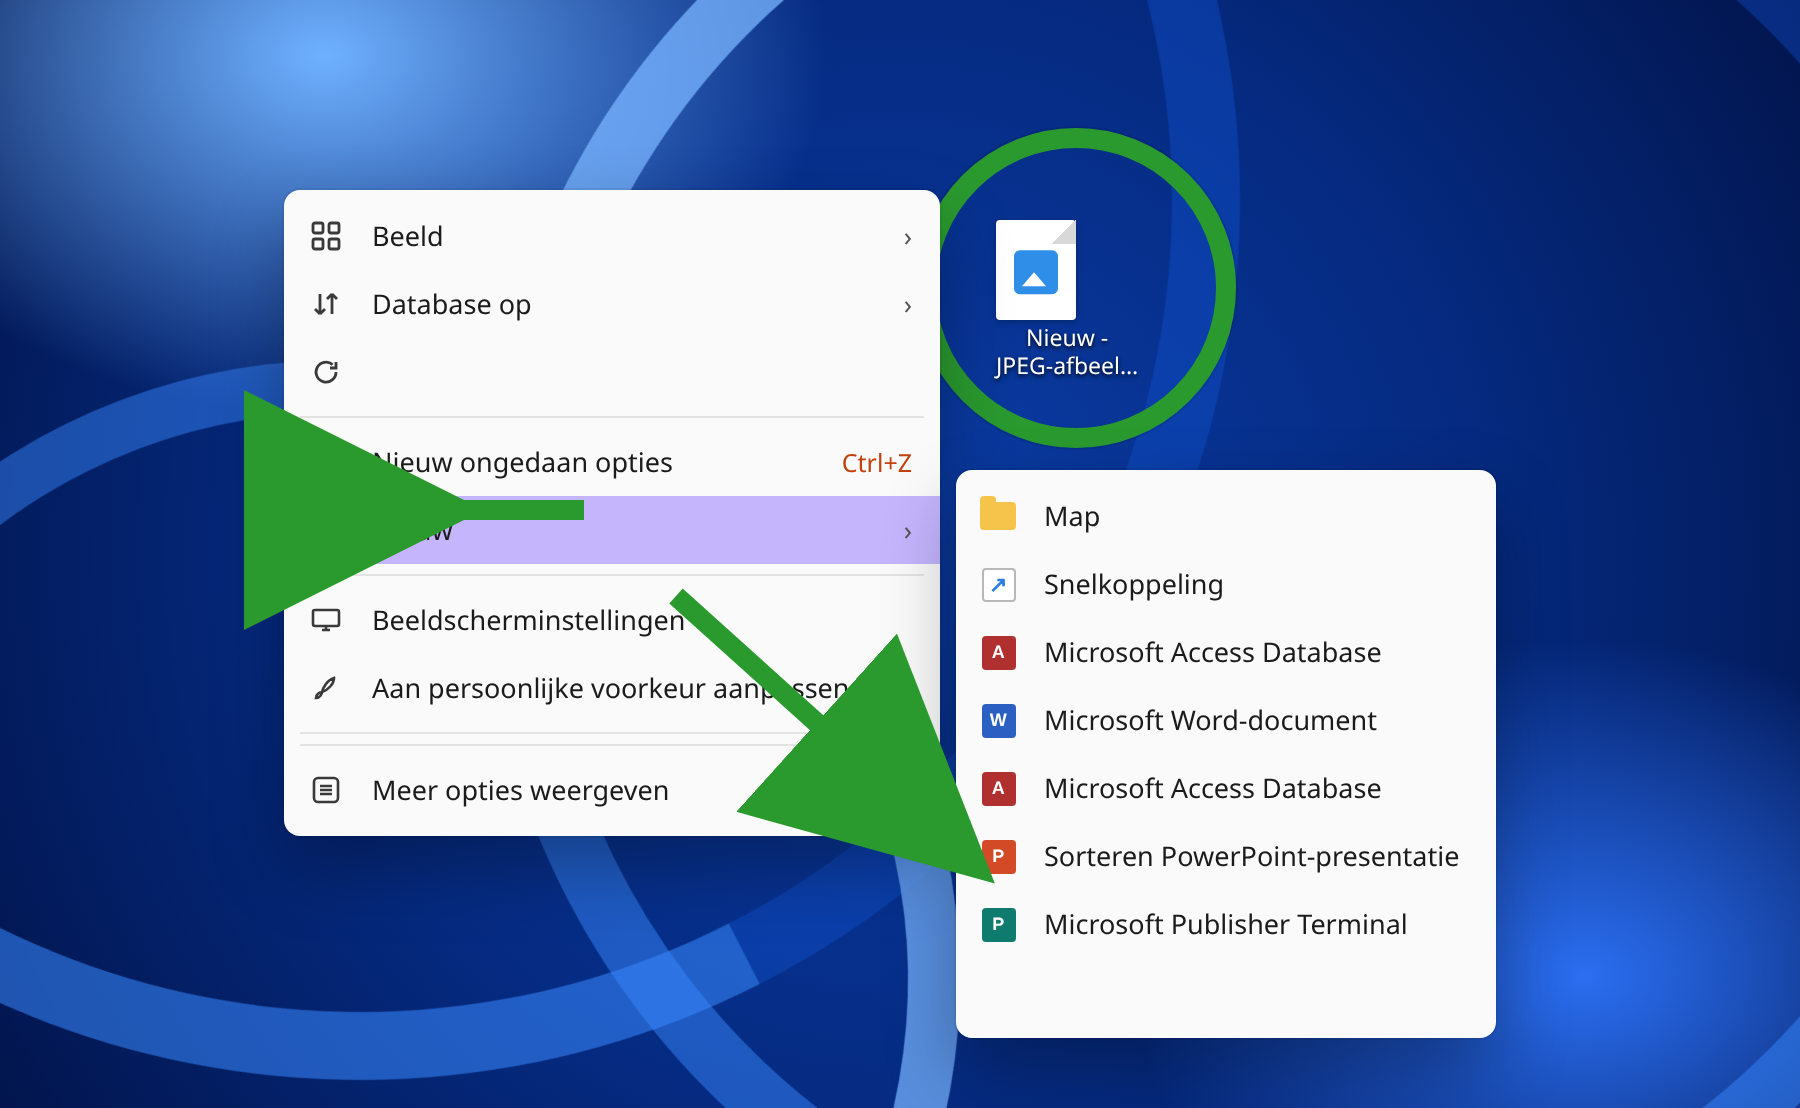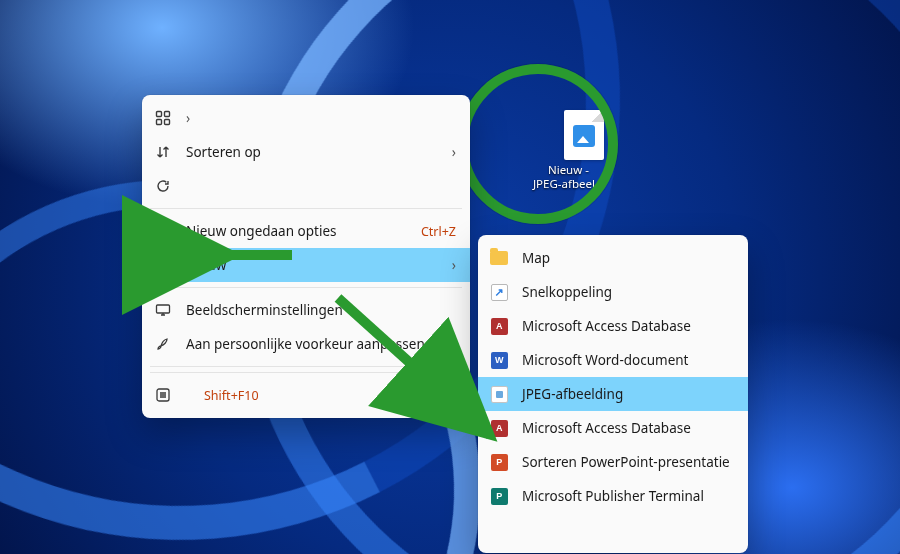--- a/index.html
+++ b/index.html
@@ -31,31 +31,30 @@
   }
   .menu .sep { height: 1px; background: #e3e3e3; margin: 5px 8px; }
   .menu .item {
     display: flex; align-items: center; gap: 14px;
     height: 34px; padding: 0 14px 0 12px; position: relative;
   }
   .menu .item .ico { width: 18px; height: 18px; display: flex; align-items:center; justify-content:center; color:#3a3a3a; }
   .menu .item .label { flex: 1; white-space: nowrap; }
   .menu .item .hint { color:#c2410c; font-size:12.5px; margin-left:18px; }
   .menu .item .chev { color:#555; }
-  .menu .item.hover { background: #7dd3fc; }
+  .menu .item.hover { background: #c4b5fd; }
 
   #ctx { left: 142px; top: 95px; width: 328px; }
   #sub { left: 478px; top: 235px; width: 270px; }
 
   
   .desktop-icon {
     position: absolute; left: 498px; top: 110px; width: 82px;
-    display: flex; flex-direction: column; align-items: flex-end; gap: 3px;
+    display: flex; flex-direction: column; align-items: flex-start; gap: 3px;
     text-align: center;
-    margin-left: 24px;
   }
   .desktop-icon .file {
     width: 40px; height: 50px; background: #fff; border-radius: 2px; position: relative;
     box-shadow: 0 1px 3px rgba(0,0,0,.25);
   }
   .desktop-icon .file::before {
     content:""; position:absolute; right:0; top:0; width:12px; height:12px;
     background: linear-gradient(135deg, transparent 50%, #d8d8d8 50%);
   }
   .desktop-icon .file .pic {
@@ -115,29 +114,30 @@
 <div id="ctx" class="menu">
   <div class="item">
     <span class="ico">
       <svg width="16" height="16" viewBox="0 0 16 16" fill="none" stroke="currentColor" stroke-width="1.4">
           <rect x="1.5" y="1.5" width="5" height="5" rx="1"></rect>
           <rect x="9.5" y="1.5" width="5" height="5" rx="1"></rect>
           <rect x="1.5" y="9.5" width="5" height="5" rx="1"></rect>
           <rect x="9.5" y="9.5" width="5" height="5" rx="1"></rect>
         </svg>
     </span>
+    <span class="label">Beeld</span>
     <span class="chev">›</span>
   </div>
   <div class="item">
     <span class="ico">
       <svg width="16" height="16" viewBox="0 0 16 16" fill="none" stroke="currentColor" stroke-width="1.4">
           <path d="M5 3v10M5 13l-2.5-2.5M5 13l2.5-2.5M11 13V3M11 3l-2.5 2.5M11 3l2.5 2.5"></path>
         </svg>
     </span>
-    <span class="label">Sorteren op</span>
+    <span class="label">Database op</span>
     <span class="chev">›</span>
   </div>
   <div class="item">
     <span class="ico">
       <svg width="16" height="16" viewBox="0 0 16 16" fill="none" stroke="currentColor" stroke-width="1.4">
           <path d="M13 8a5 5 0 1 1-1.7-3.7M13 3v3h-3"></path>
         </svg>
     </span>
   </div>
   <div class="sep"></div>
@@ -180,20 +180,21 @@
   </div>
   <div class="sep"></div>
   <div class="sep"></div>
   <div class="item">
     <span class="ico">
       <svg width="16" height="16" viewBox="0 0 16 16" fill="none" stroke="currentColor" stroke-width="1.3">
           <rect x="2" y="2" width="12" height="12" rx="2"></rect>
           <path d="M5 6h6M5 8h6M5 10h6"></path>
         </svg>
     </span>
+    <span class="label">Meer opties weergeven</span>
     <span class="hint">Shift+F10</span>
   </div>
 </div>
 
 <div id="sub" class="menu">
   <div class="item">
     <span class="ico">
         <span class="b-folder"></span>
       </span>
     <span class="label">Map</span>
@@ -208,26 +209,20 @@
     <span class="ico">
         <span class="badge b-access">A</span>
       </span>
     <span class="label">Microsoft Access Database</span>
   </div>
   <div class="item">
     <span class="ico">
         <span class="badge b-word">W</span>
       </span>
     <span class="label">Microsoft Word-document</span>
-  </div>
-  <div class="item hover">
-    <span class="ico">
-        <span class="badge b-jpeg"></span>
-      </span>
-    <span class="label">JPEG-afbeelding</span>
   </div>
   <div class="item">
     <span class="ico">
         <span class="badge b-access">A</span>
       </span>
     <span class="label">Microsoft Access Database</span>
   </div>
   <div class="item">
     <span class="ico">
         <span class="badge b-ppt">P</span>

